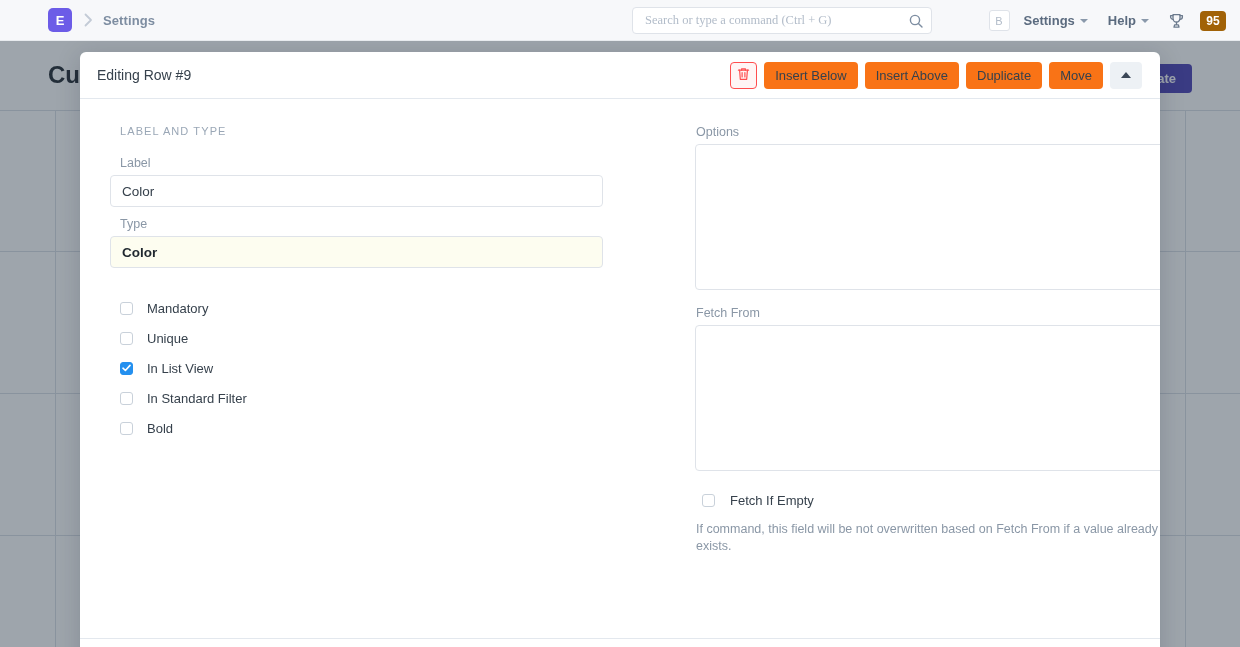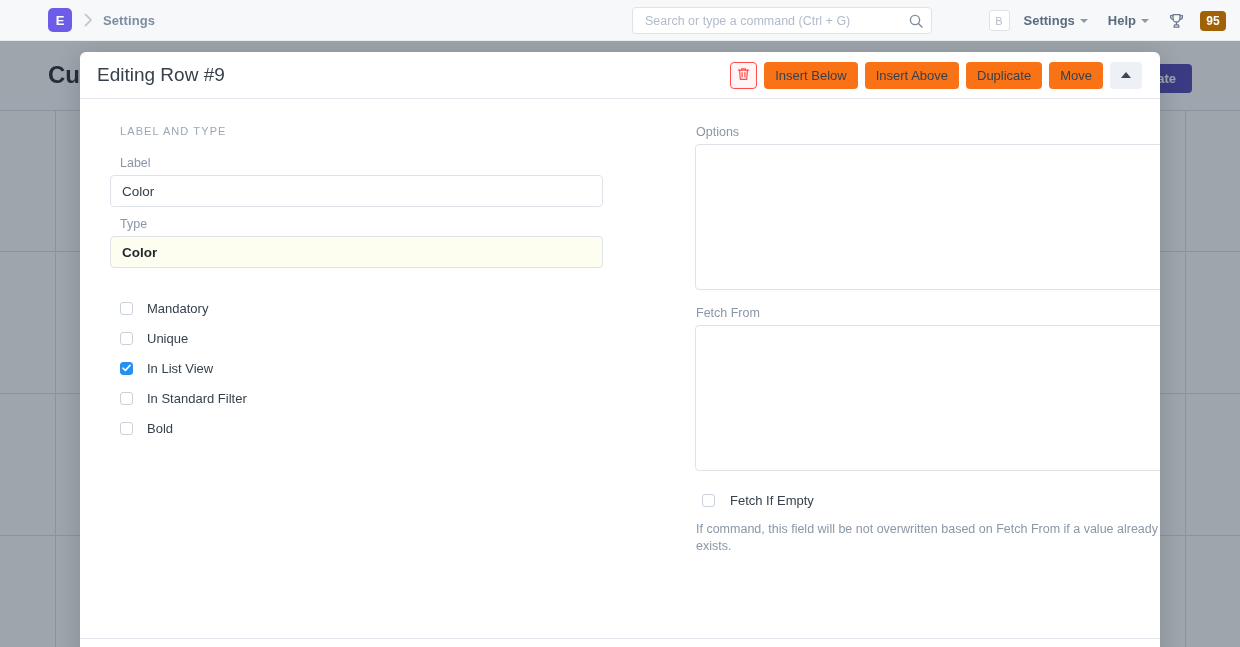--- a/index.html
+++ b/index.html
@@ -44,21 +44,21 @@
   }
   .search-box {
     width: 300px; height: 27px;
     border: 1px solid #dfe3e9; border-radius: 4px;
     background: #fff;
     display: flex; align-items: center;
     padding: 0 8px 0 10px;
   }
   .search-box input {
     flex: 1; border: 0; outline: 0; background: transparent;
-    font-family: Liberation Sans, sans-serif;
+    font-family: Liberation Serif, serif;
     font-size: 12.5px; color: #36414c;
   }
   .search-box input::placeholder { color: #b2bcc9; }
   .search-icon { width: 14px; height: 14px; flex: 0 0 auto; color: #7d8da1; }
 
   .nav-right {
     position: absolute; right: 14px; top: 0; height: 41px;
     display: flex; align-items: center; gap: 0;
   }
   .avatar-box {
@@ -133,21 +133,21 @@
     z-index: 3;
     overflow: hidden;
   }
   .modal-head {
     height: 47px;
     border-bottom: 1px solid #e3e8ee;
     display: flex; align-items: center;
     padding: 0 18px 0 17px;
   }
   .modal-title {
-    font-size: 19px; color: #36414c;
+    font-size: 14px; color: #36414c;
   }
   .head-actions {
     margin-left: auto; display: flex; align-items: center; gap: 7px;
   }
   .btn-del {
     width: 27px; height: 27px;
     border: 1px solid #ff4d4f; border-radius: 4px;
     background: #fff5f5;
     display: flex; align-items: center; justify-content: center;
     color: #ff4d4f;

